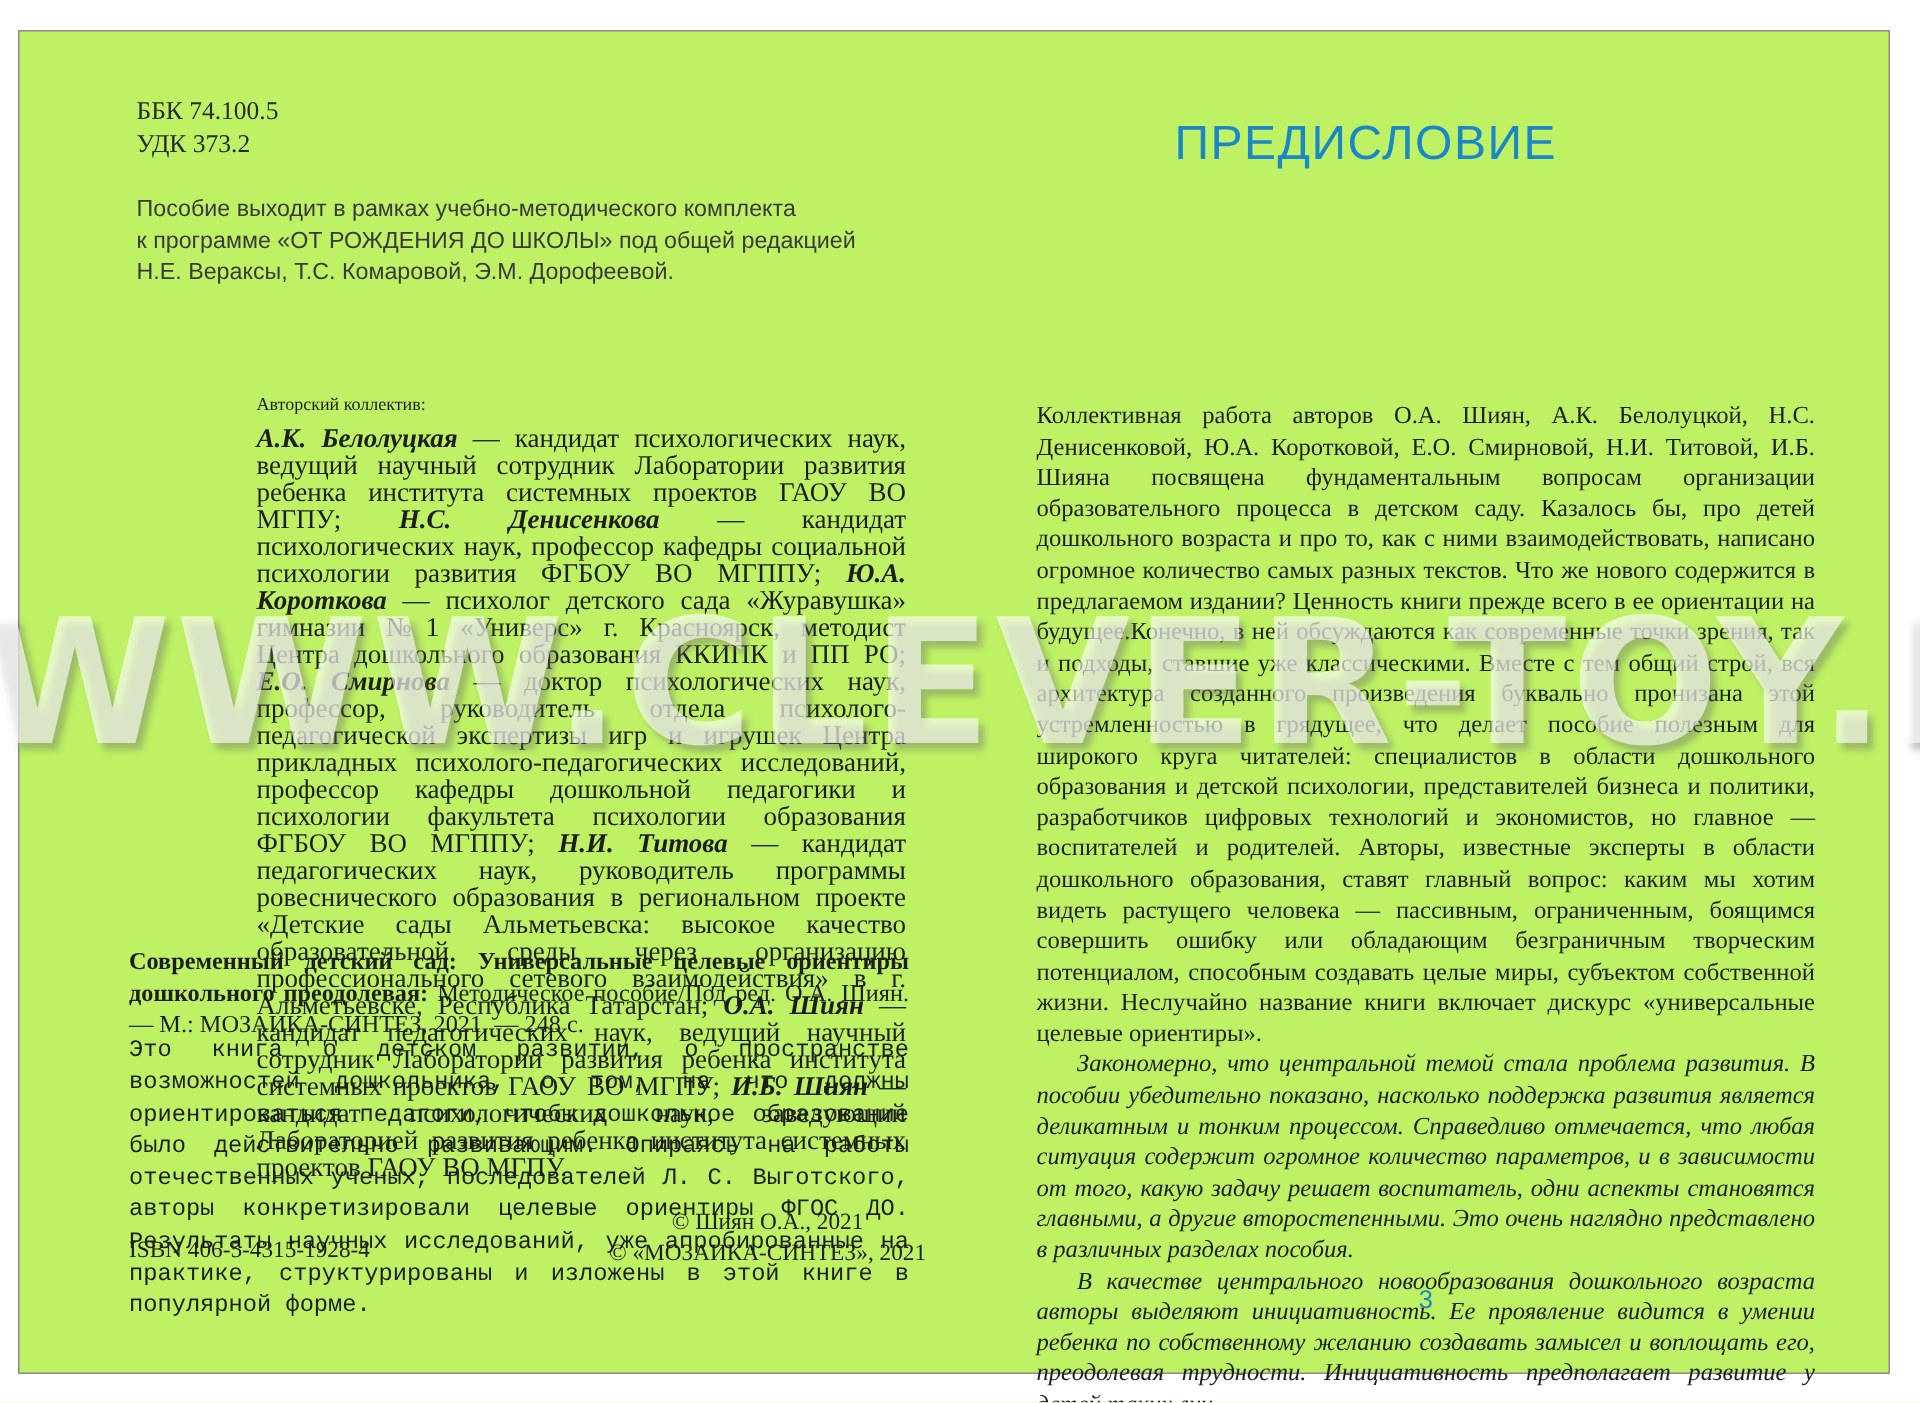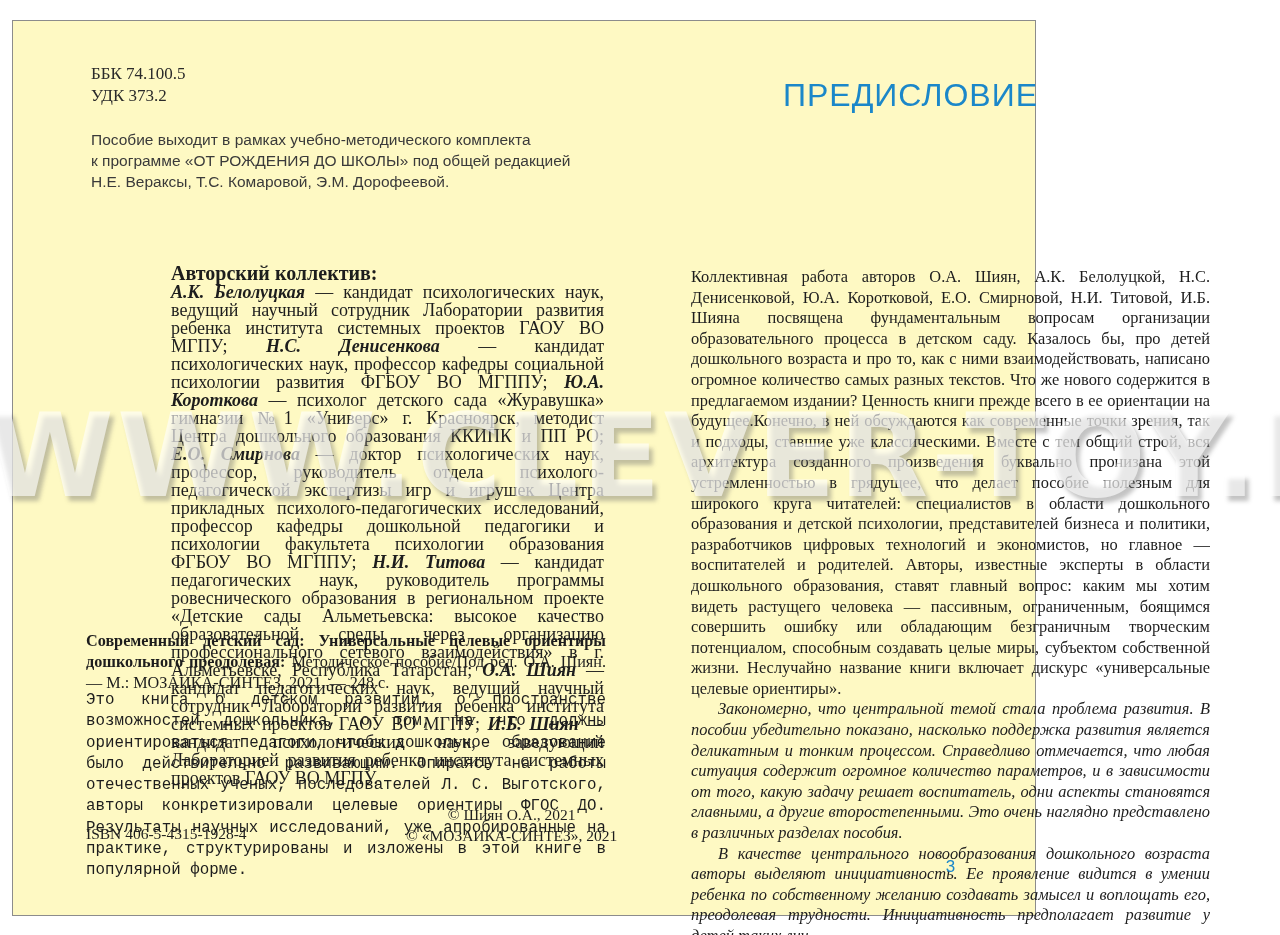--- a/index.html
+++ b/index.html
@@ -1,28 +1,28 @@
 <!DOCTYPE html>
 <html lang="ru"><head>
 <meta charset="utf-8">
 <style>
   html,body{margin:0;padding:0;background:#ffffff;}
   .canvas{position:relative;width:1280px;height:935px;background:#ffffff;overflow:hidden;
           font-family:"Liberation Serif",serif;color:#1d1d1d;}
-  .page-frame{position:absolute;left:12px;top:20px;width:1024px;height:896px;
-              border:1px solid #8c8c8c;background:#fef9c3;box-sizing:border-box;}
+  .page-frame{position:absolute;left:12px;top:20px;width:1248px;height:896px;
+              border:1px solid #8c8c8c;background:#bef264;box-sizing:border-box;}
   .abs{position:absolute;}
 
   
   .bbk-block{left:78px;top:42px;font-size:17px;line-height:22px;color:#2a2a2a;}
   .series-note{left:78px;top:108px;font-family:"Liberation Sans",sans-serif;
                font-size:15.5px;line-height:21px;color:#3a3a3a;}
   .editor-block{left:158px;top:179px;width:433px;font-size:16px;line-height:20px;
                 text-align:justify;}
-  .authors-heading{left:158px;top:241px;font-size:20px;font-weight:bold;}
+  .authors-heading{left:158px;top:241px;font-size:12px;font-weight:normal;}
   .authors-par{left:158px;top:262px;width:433px;font-size:18px;line-height:18px;
                text-align:justify;}
   .biblio{left:73px;top:610px;width:520px;font-size:16.2px;line-height:21px;
           text-align:justify;}
   .annotation{left:73px;top:669px;width:520px;font-size:15.8px;line-height:21.3px;
               text-align:justify;font-family:Liberation Mono, monospace;}
   .copyright{left:393px;top:783px;font-size:15.5px;line-height:21px;text-align:center;}
   .isbn{left:73px;top:804px;font-size:15.5px;}
 
   

